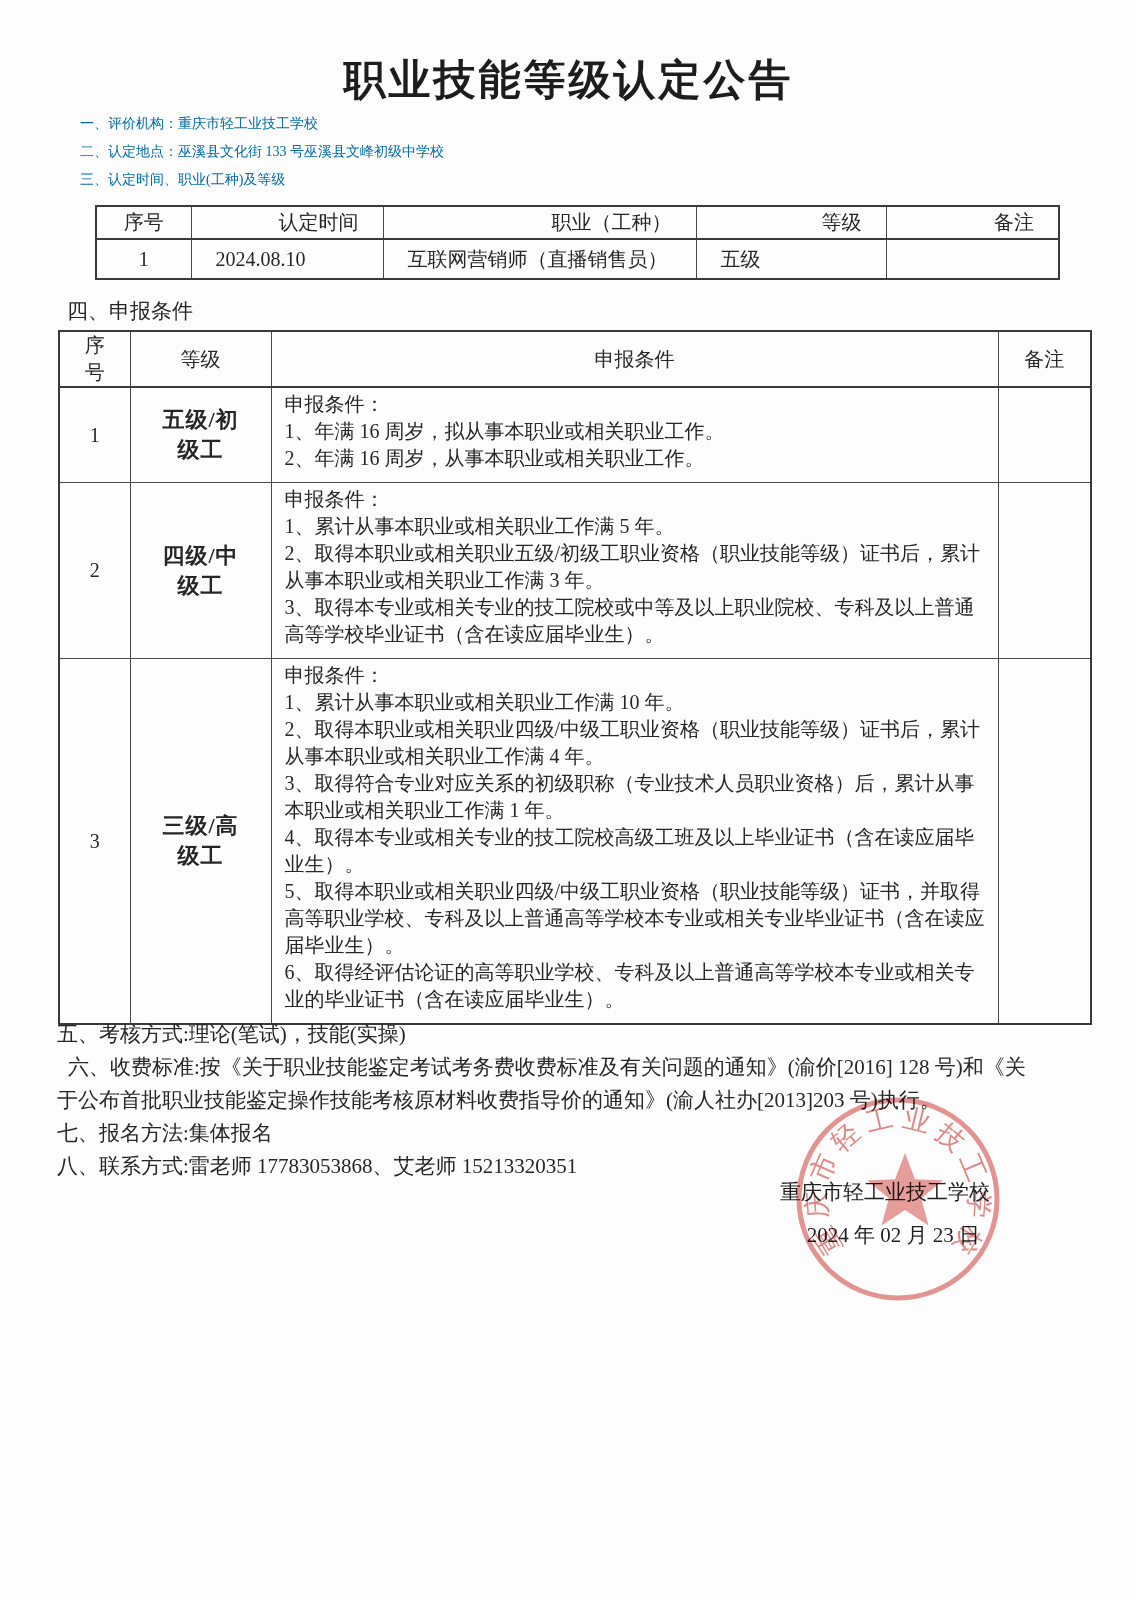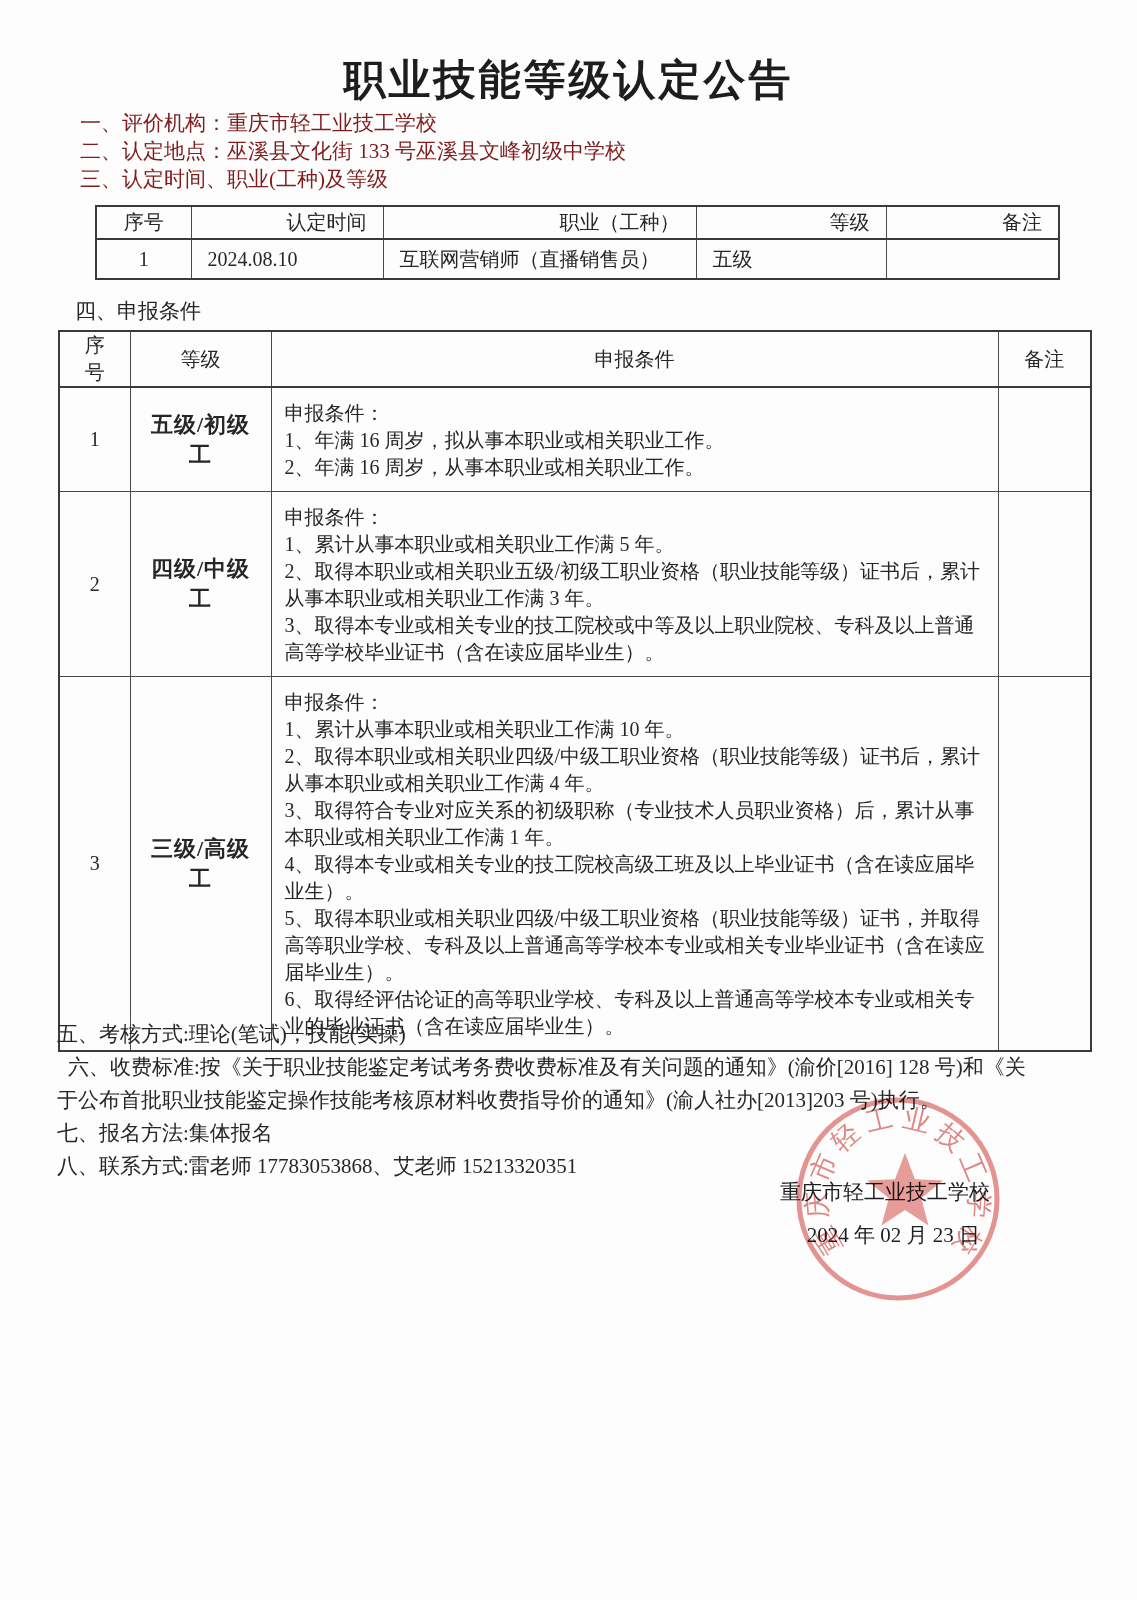--- a/index.html
+++ b/index.html
@@ -17,47 +17,47 @@
   .doc-title{
     position:absolute;top:52px;left:0;width:100%;
     text-align:center;margin:0;
     font-family:Liberation Sans, sans-serif;
     font-size:42px;font-weight:bold;letter-spacing:3px;
     color:#1d1d1d;
   }
 
   
   .intro{position:absolute;top:113px;left:80px;width:980px;}
-  .intro p{margin:0 0 7px 0;font-size:21px;line-height:21px;color:#7f1d1d;}
+  .intro p{margin:0 0 7px 0;font-size:14px;line-height:21px;color:#0369a1;}
 
   
   table{border-collapse:collapse;table-layout:fixed;}
   th,td{border:1px solid #4a4a4a;font-weight:normal;font-size:20px;color:#262626;
-        padding:0 16px;box-sizing:border-box;overflow:hidden;}
+        padding:0 24px;box-sizing:border-box;overflow:hidden;}
   .schedule-table{
     position:absolute;left:95px;top:205px;width:963px;
     border:2px solid #3a3a3a;
   }
   .schedule-table th{height:33px;text-align:right;border-bottom:2px solid #3a3a3a;}
   .schedule-table td{height:40px;text-align:left;}
   .c-center{text-align:center !important;}
 
   .section-heading{
-    position:absolute;left:75px;top:297px;margin:0;
+    position:absolute;left:67px;top:297px;margin:0;
     font-size:21px;color:#262626;
   }
 
   .conditions-table{
     position:absolute;left:58px;top:330px;width:1032px;
     border:2px solid #3a3a3a;
   }
   .conditions-table th{height:33px;text-align:center;border-bottom:2px solid #3a3a3a;}
   .conditions-table td.no-cell{text-align:center;vertical-align:middle;font-size:20px;}
   .conditions-table td.level-cell{text-align:center;vertical-align:middle;font-weight:bold;font-size:22px;letter-spacing:1px;}
-  .conditions-table td.cond-cell{vertical-align:top;padding:12px 13px 10px 13px;}
+  .conditions-table td.cond-cell{vertical-align:top;padding:3px 13px 10px 13px;}
   .conditions-table td.cond-cell .cond-line{font-size:20px;line-height:27px;}
   .conditions-table td.remark-cell{vertical-align:middle;}
 
   
   .footer{position:absolute;left:57px;top:1018px;width:988px;}
   .footer p{margin:0;font-size:21px;line-height:33px;color:#262626;}
   .footer p.indent{text-indent:11px;}
 
   
   .signature{position:absolute;top:1180px;left:670px;width:320px;text-align:right;z-index:2;}

